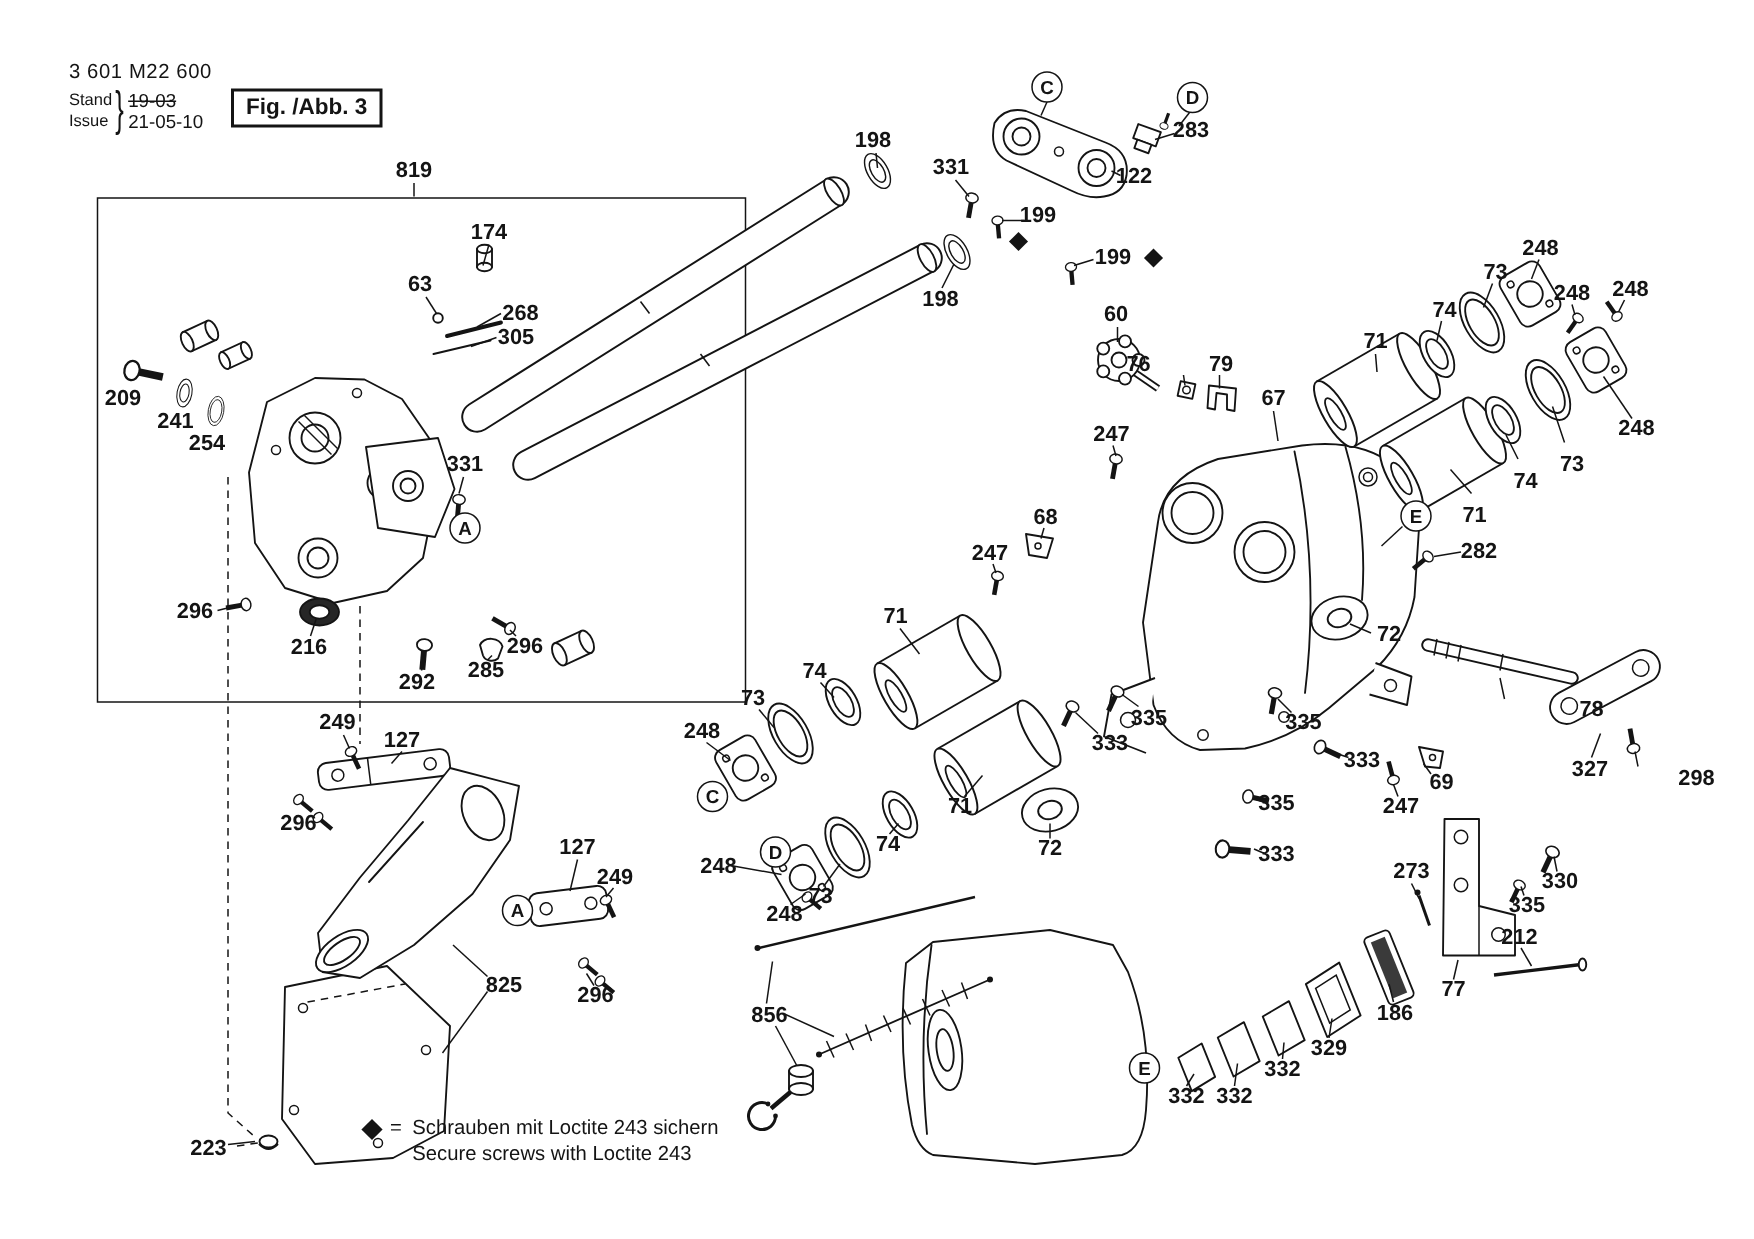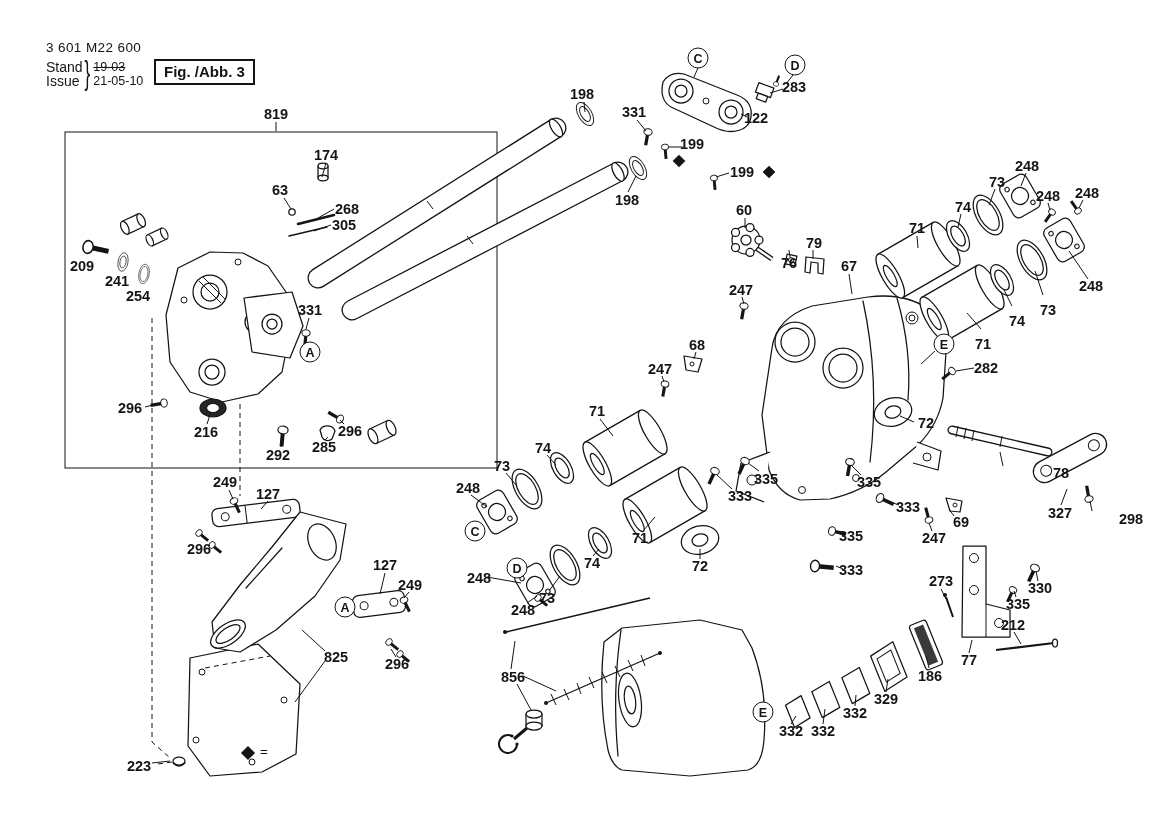--- a/index.html
+++ b/index.html
@@ -13,21 +13,21 @@
                 white-space:nowrap; background:transparent; }
   .circle-label { position:absolute; transform:translate(-50%,-50%); width:21px; height:21px;
                   border:1.6px solid #141414; border-radius:50%; font-size:12.5px; font-weight:bold;
                   display:flex; align-items:center; justify-content:center; background:#fff; }
   .diamond { position:absolute; width:9px; height:9px; background:#141414;
              transform:translate(-50%,-50%) rotate(45deg); }
 
   .header { position:absolute; left:46px; top:40px; }
   .pn { font-size:13.5px; letter-spacing:0.4px; }
   .issue-row { display:flex; align-items:center; margin-top:5px; }
-  .issue-col { font-size:14px; line-height:14px; }
+  .issue-col { font-size:11px; line-height:14px; }
   .brace { font-size:17px; transform:scaleY(1.9); margin:0 3px 0 2px; font-weight:normal; }
   .dates { font-size:12.5px; line-height:14px; }
   .crossed { text-decoration:line-through; }
   .figbox { position:absolute; left:154px; top:59px; border:2.5px solid #141414; padding:2px 8px 3px;
             font-size:15px; font-weight:bold; background:#fff; white-space:nowrap; }
 
   .legend { position:absolute; left:243px; top:744px; display:flex; align-items:flex-start; gap:7px;
             font-size:13.5px; line-height:16.5px; }
   .legend .dia { width:10px; height:10px; background:#141414; transform:rotate(45deg); margin-top:4px; }
   .legend .eq { }
@@ -518,21 +518,21 @@
       <div class="part-label" style="left: 336px; top: 657px;">825</div>
       <div class="part-label" style="left: 139px; top: 766px;">223</div>
       <div class="part-label" style="left: 582px; top: 94px;">198</div>
       <div class="part-label" style="left: 634px; top: 112px;">331</div>
       <div class="part-label" style="left: 794px; top: 87px;">283</div>
       <div class="part-label" style="left: 756px; top: 118px;">122</div>
       <div class="part-label" style="left: 692px; top: 144px;">199</div>
       <div class="part-label" style="left: 742px; top: 172px;">199</div>
       <div class="part-label" style="left: 627px; top: 200px;">198</div>
       <div class="part-label" style="left: 744px; top: 210px;">60</div>
-      <div class="part-label" style="left: 789px; top: 243px; margin-top: 20px;">76</div>
+      <div class="part-label" style="left: 759px; top: 243px;">76</div>
       <div class="part-label" style="left: 814px; top: 243px;">79</div>
       <div class="part-label" style="left: 741px; top: 290px;">247</div>
       <div class="part-label" style="left: 849px; top: 266px;">67</div>
       <div class="part-label" style="left: 917px; top: 228px;">71</div>
       <div class="part-label" style="left: 963px; top: 207px;">74</div>
       <div class="part-label" style="left: 997px; top: 182px;">73</div>
       <div class="part-label" style="left: 1027px; top: 166px;">248</div>
       <div class="part-label" style="left: 1048px; top: 196px;">248</div>
       <div class="part-label" style="left: 1087px; top: 193px;">248</div>
       <div class="part-label" style="left: 1091px; top: 286px;">248</div>
@@ -583,16 +583,20 @@
       <div class="circle-label" style="left: 517px; top: 568px;">D</div>
       <div class="circle-label" style="left: 345px; top: 607px;">A</div>
       <div class="circle-label" style="left: 763px; top: 712px;">E</div>
       <div class="diamond" style="left: 679px; top: 161px;"></div>
       <div class="diamond" style="left: 769px; top: 172px;"></div>
     </div>
 
   <div class="legend">
     <span class="dia"></span>
     <span class="eq">=</span>
+    <span>
+      <div>Schrauben mit Loctite 243 sichern</div>
+      <div>Secure screws with Loctite 243</div>
+    </span>
   </div>
 
 
 </div>
 
 </body></html>

